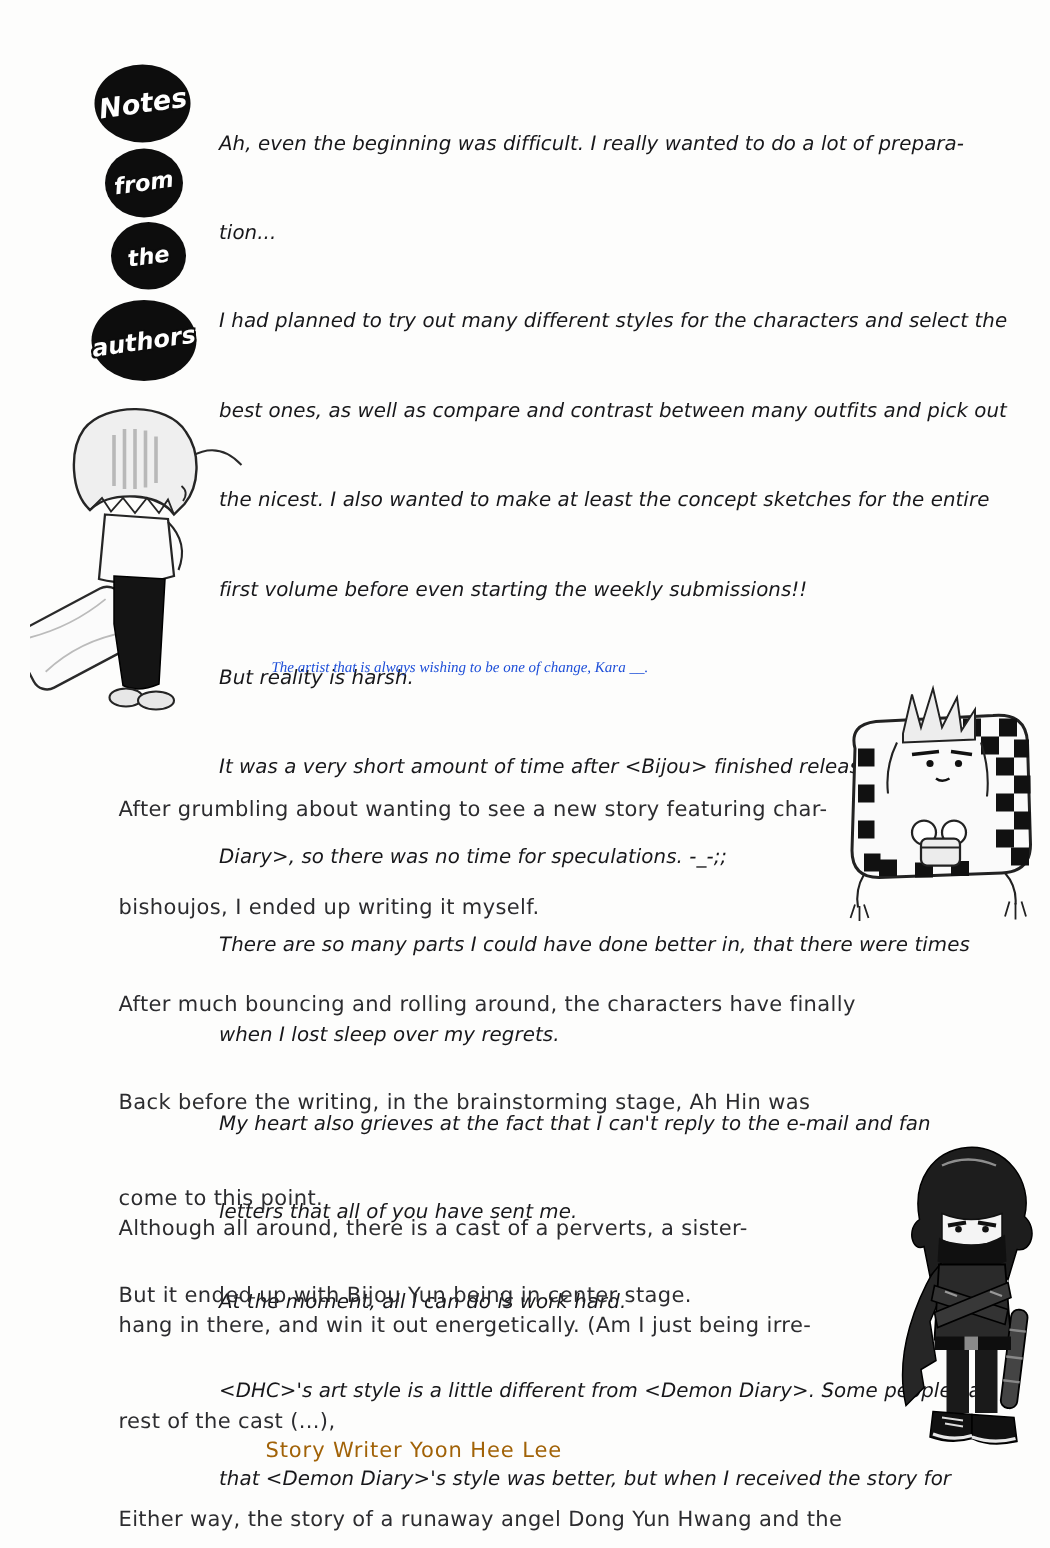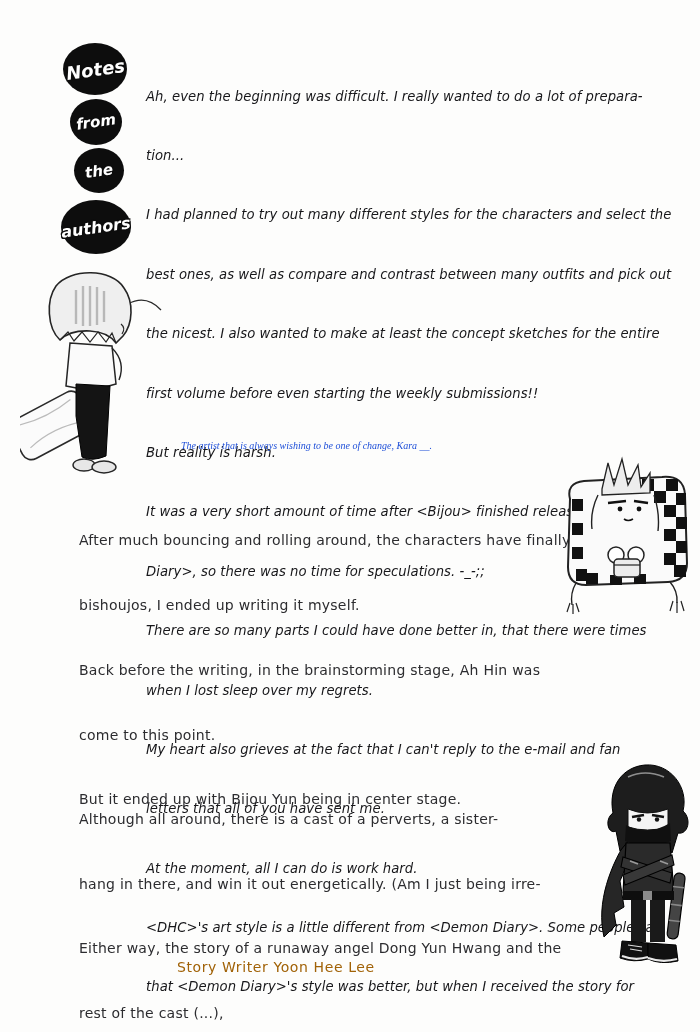--- a/index.html
+++ b/index.html
@@ -85,38 +85,39 @@
     <div class="line">At the moment, all I can do is work hard.</div>
     <div class="line">&lt;DHC&gt;'s art style is a little different from &lt;Demon Diary&gt;. Some people say</div>
     <div class="line">that &lt;Demon Diary&gt;'s style was better, but when I received the story for</div>
     
     
     
   </div>
   <div class="kara-sig">The artist that is always wishing to be one of change, Kara __.</div>
 
   <div class="writer writer-p1 hand">
+    <div class="line">After grumbling about wanting to see a new story featuring char-</div>
+    <div class="line">bishoujos, I ended up writing it myself.</div>
     <div class="line">After much bouncing and rolling around, the characters have finally</div>
-    <div class="line">bishoujos, I ended up writing it myself.</div>
     <div class="line">Back before the writing, in the brainstorming stage, Ah Hin was</div>
     <div class="line">come to this point.</div>
     <div class="line">But it ended up with Bijou Yun being in center stage.</div>
     
     
     
     
   </div>
   <div class="writer writer-p2 hand">
     <div class="line">Although all around, there is a cast of a perverts, a sister-</div>
     <div class="line">hang in there, and win it out energetically. (Am I just being irre-</div>
     
   </div>
   <div class="writer writer-p3 hand">
+    <div class="line">rest of the cast (...),</div>
     <div class="line">Either way, the story of a runaway angel Dong Yun Hwang and the</div>
-    <div class="line">rest of the cast (...),</div>
     
   </div>
   <div class="writer-sig">Story Writer Yoon Hee Lee</div>
 
   <div class="illo illo-left">
     <svg width="142" height="216" viewBox="0 0 142 216">
 
       <path d="M108,38 Q126,28 141,44" fill="none" stroke="#2a2a2a" stroke-width="1.3"></path>
 
       <g transform="rotate(-28 34 158)">

